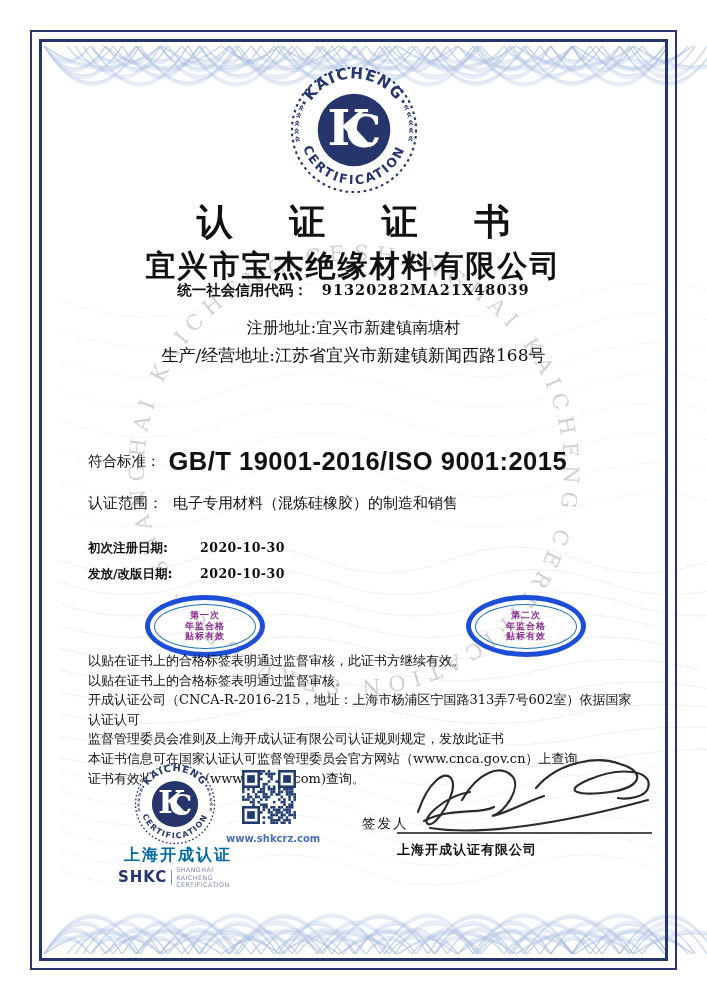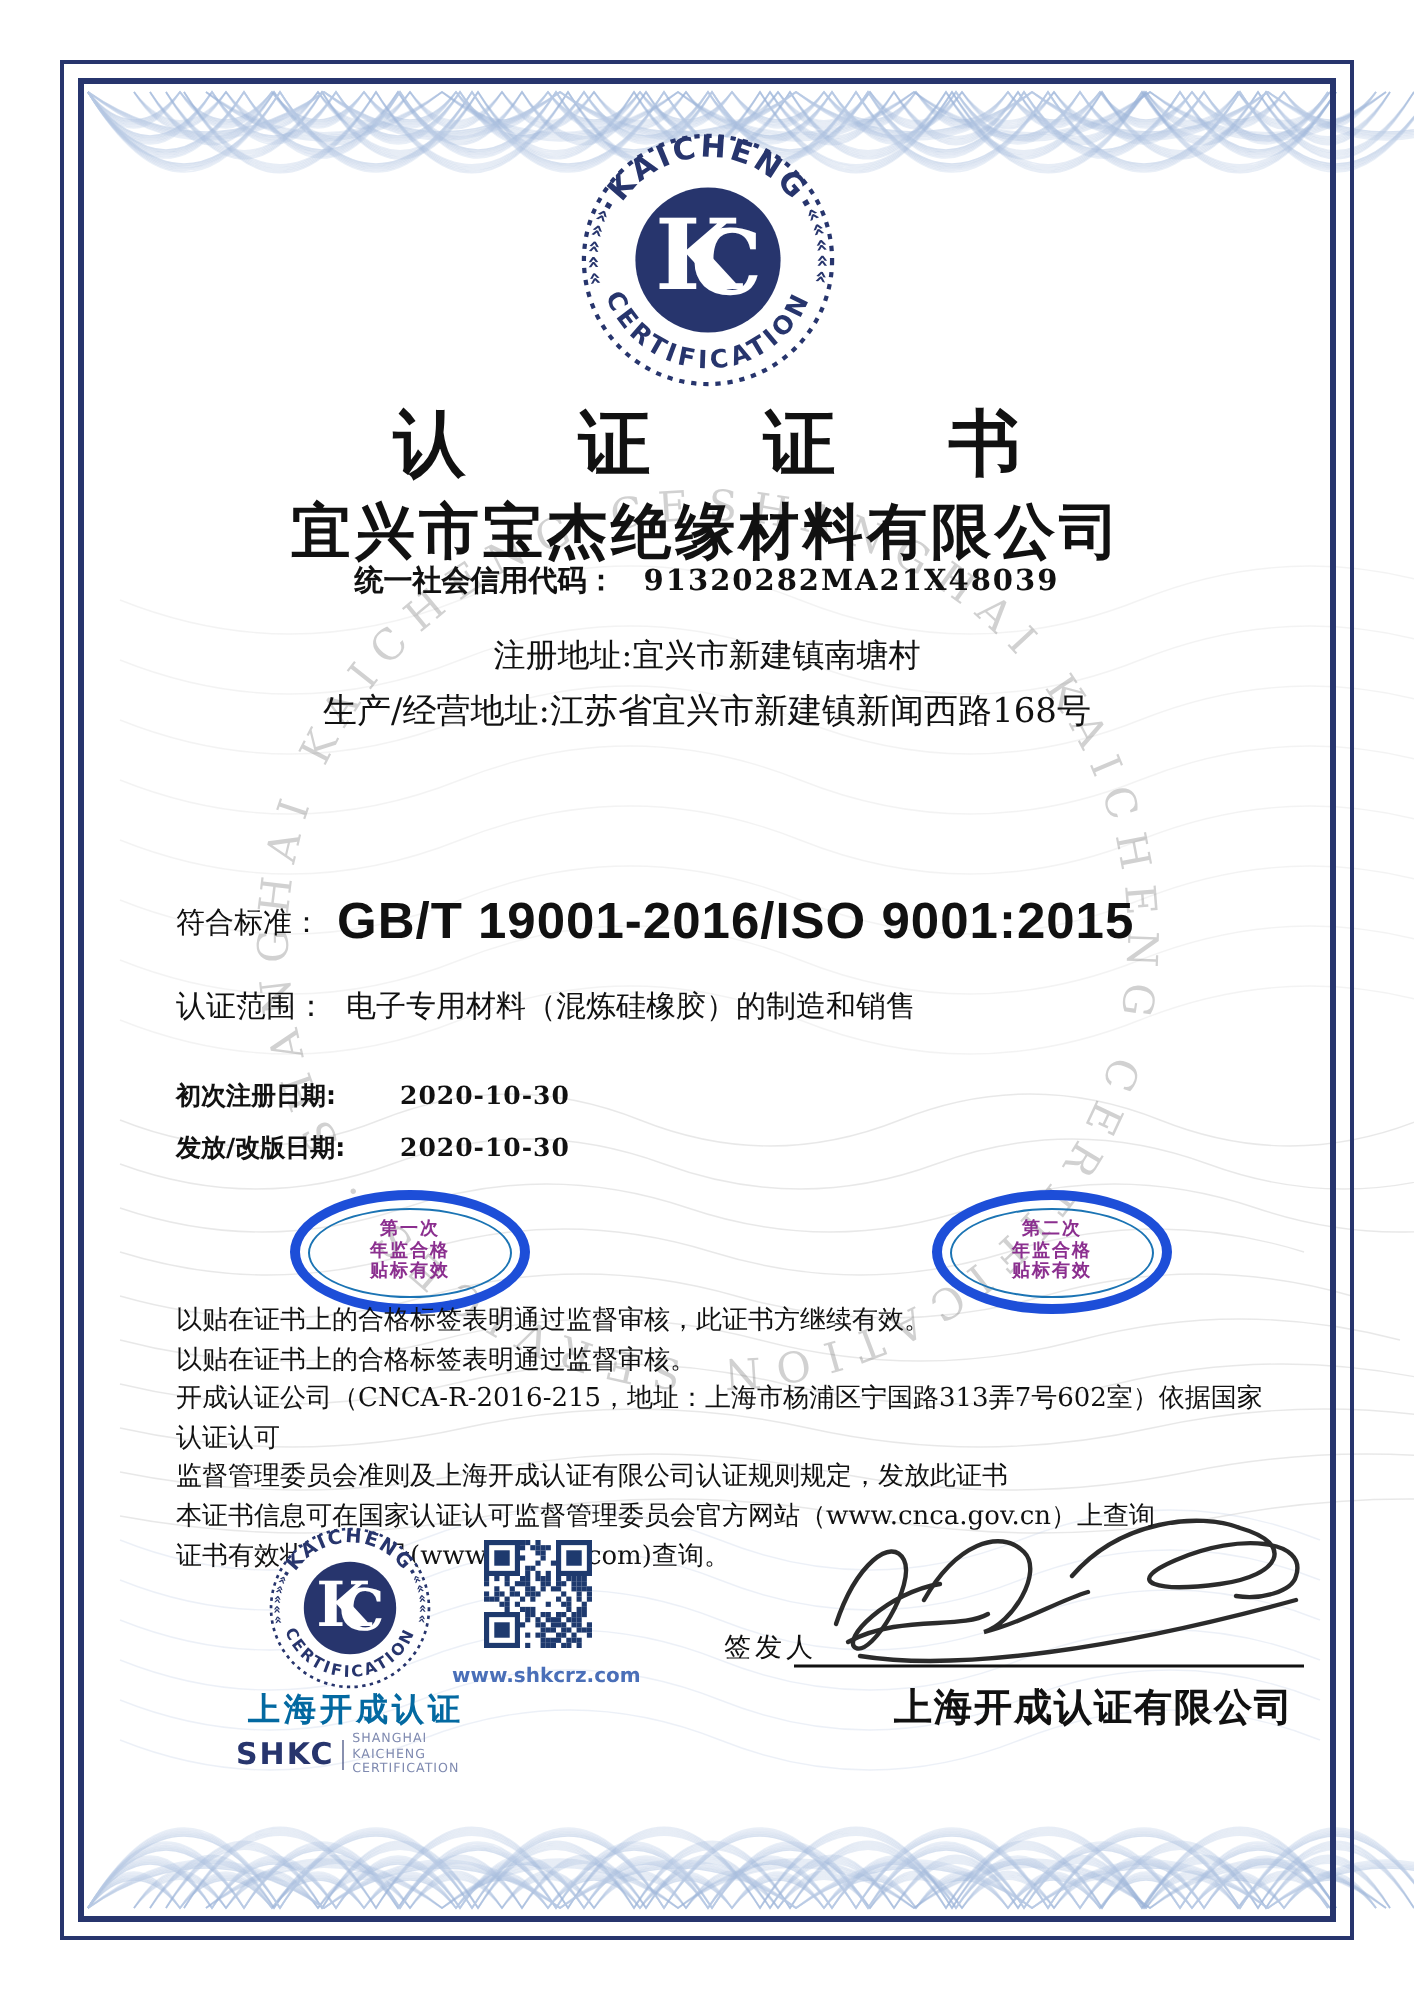--- a/index.html
+++ b/index.html
@@ -49,21 +49,21 @@
   .brand-cn{top:845px;left:118px;width:120px;text-align:center;font-size:16px;font-weight:bold;
             color:#0369a1;letter-spacing:2px;}
   .brand-row{top:866px;left:118px;width:120px;display:flex;align-items:center;justify-content:center;}
   .brand-abbr{font-size:15px;font-weight:bold;color:#27356d;letter-spacing:1px;}
   .brand-bar{width:1px;height:15px;background:#27356d;opacity:.55;margin:0 4px;}
   .brand-en{font-size:6.3px;line-height:7.5px;color:#7f8ab0;letter-spacing:.5px;text-align:left;}
   .qr-wrap{top:770px;left:242px;width:54px;height:54px;}
   .qr-url{top:833px;left:226px;width:90px;text-align:center;font-size:10px;font-weight:bold;color:#4a6fb8;}
   .signer{top:815px;left:362px;font-size:13.5px;letter-spacing:2px;
           font-family:"DejaVu Serif","Liberation Serif",serif;}
-  .issuer{top:841px;left:397px;width:250px;text-align:right;font-size:19px;font-weight:bold;letter-spacing:1px;}
+  .issuer{top:841px;left:397px;width:250px;text-align:left;font-size:13px;font-weight:bold;letter-spacing:1px;}
   .issuer-addr{top:871px;left:397px;width:250px;text-align:center;font-size:11px;font-weight:bold;}
   .badge-top{top:64px;left:288px;}
   .badge-bottom{top:762px;left:133px;}
 </style>
 </head>
 <body>
 
 <div class="page">
 
   <svg id="deco" width="707" height="1000">

